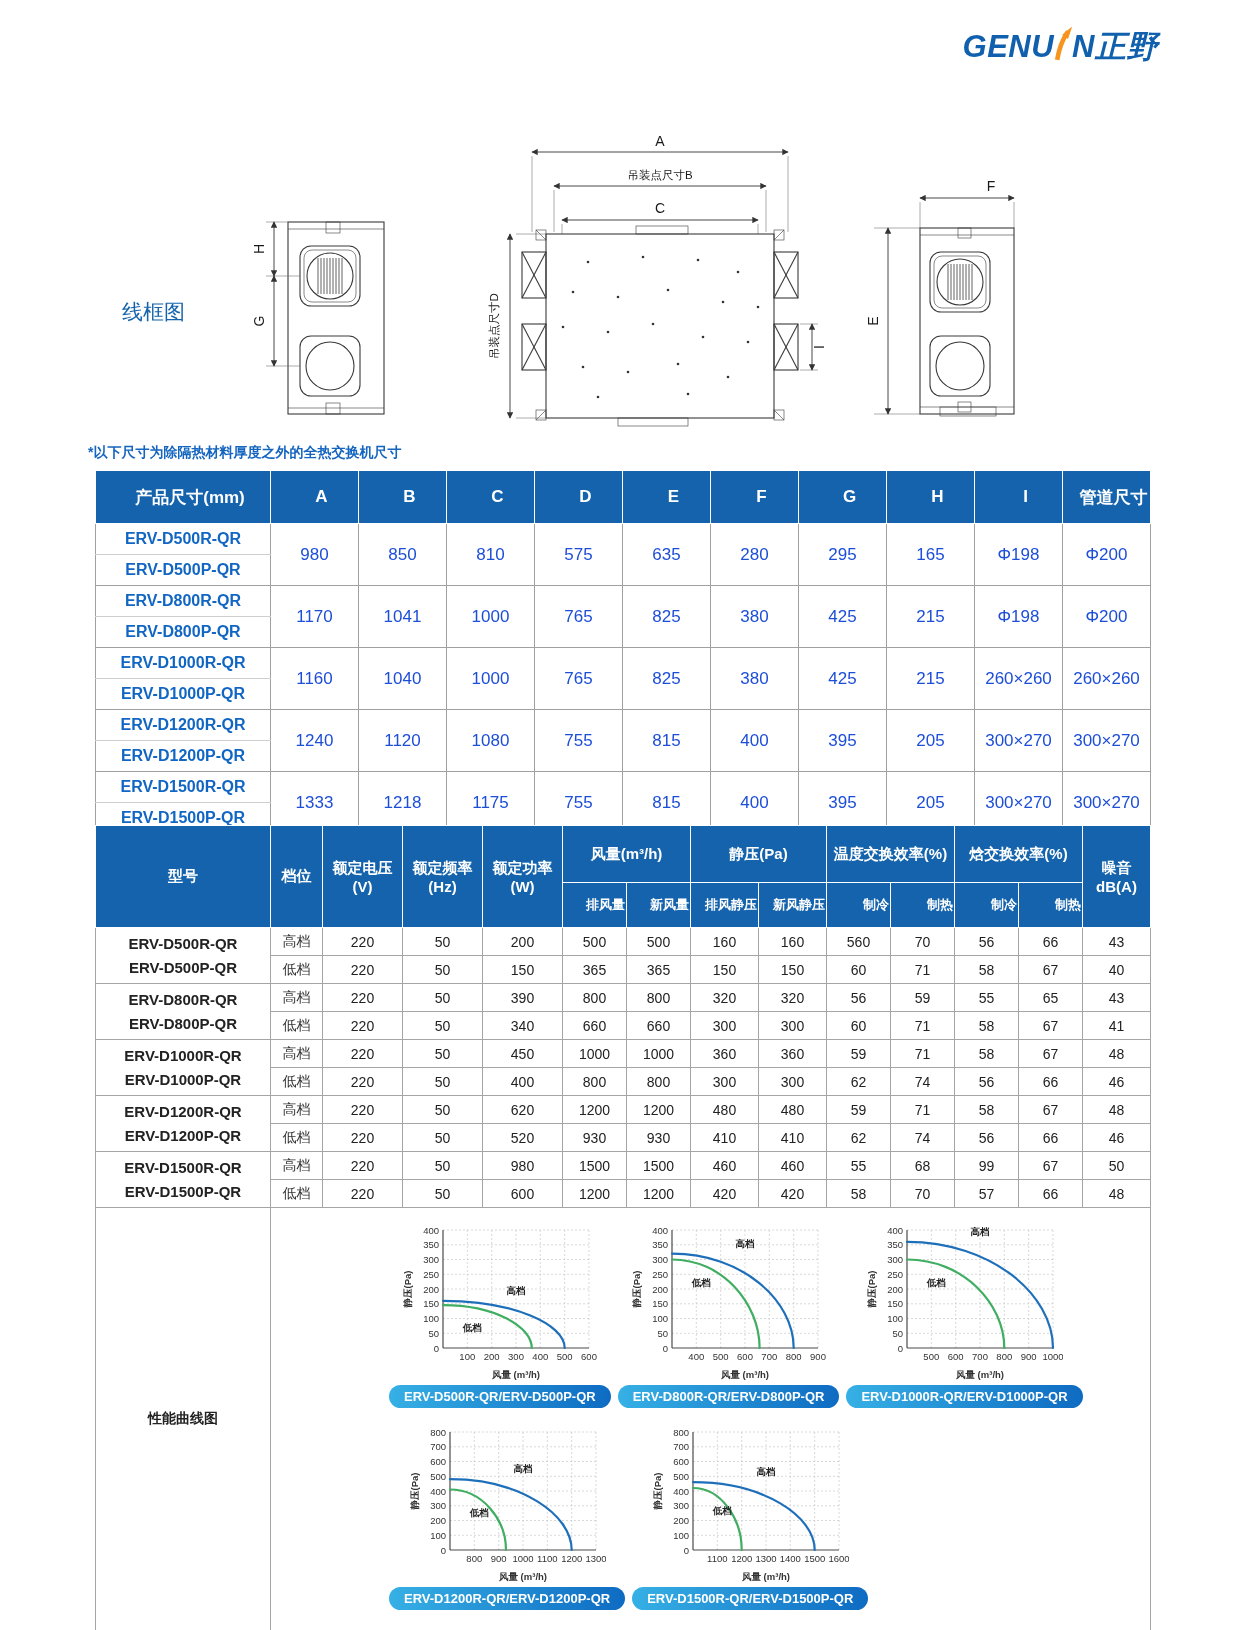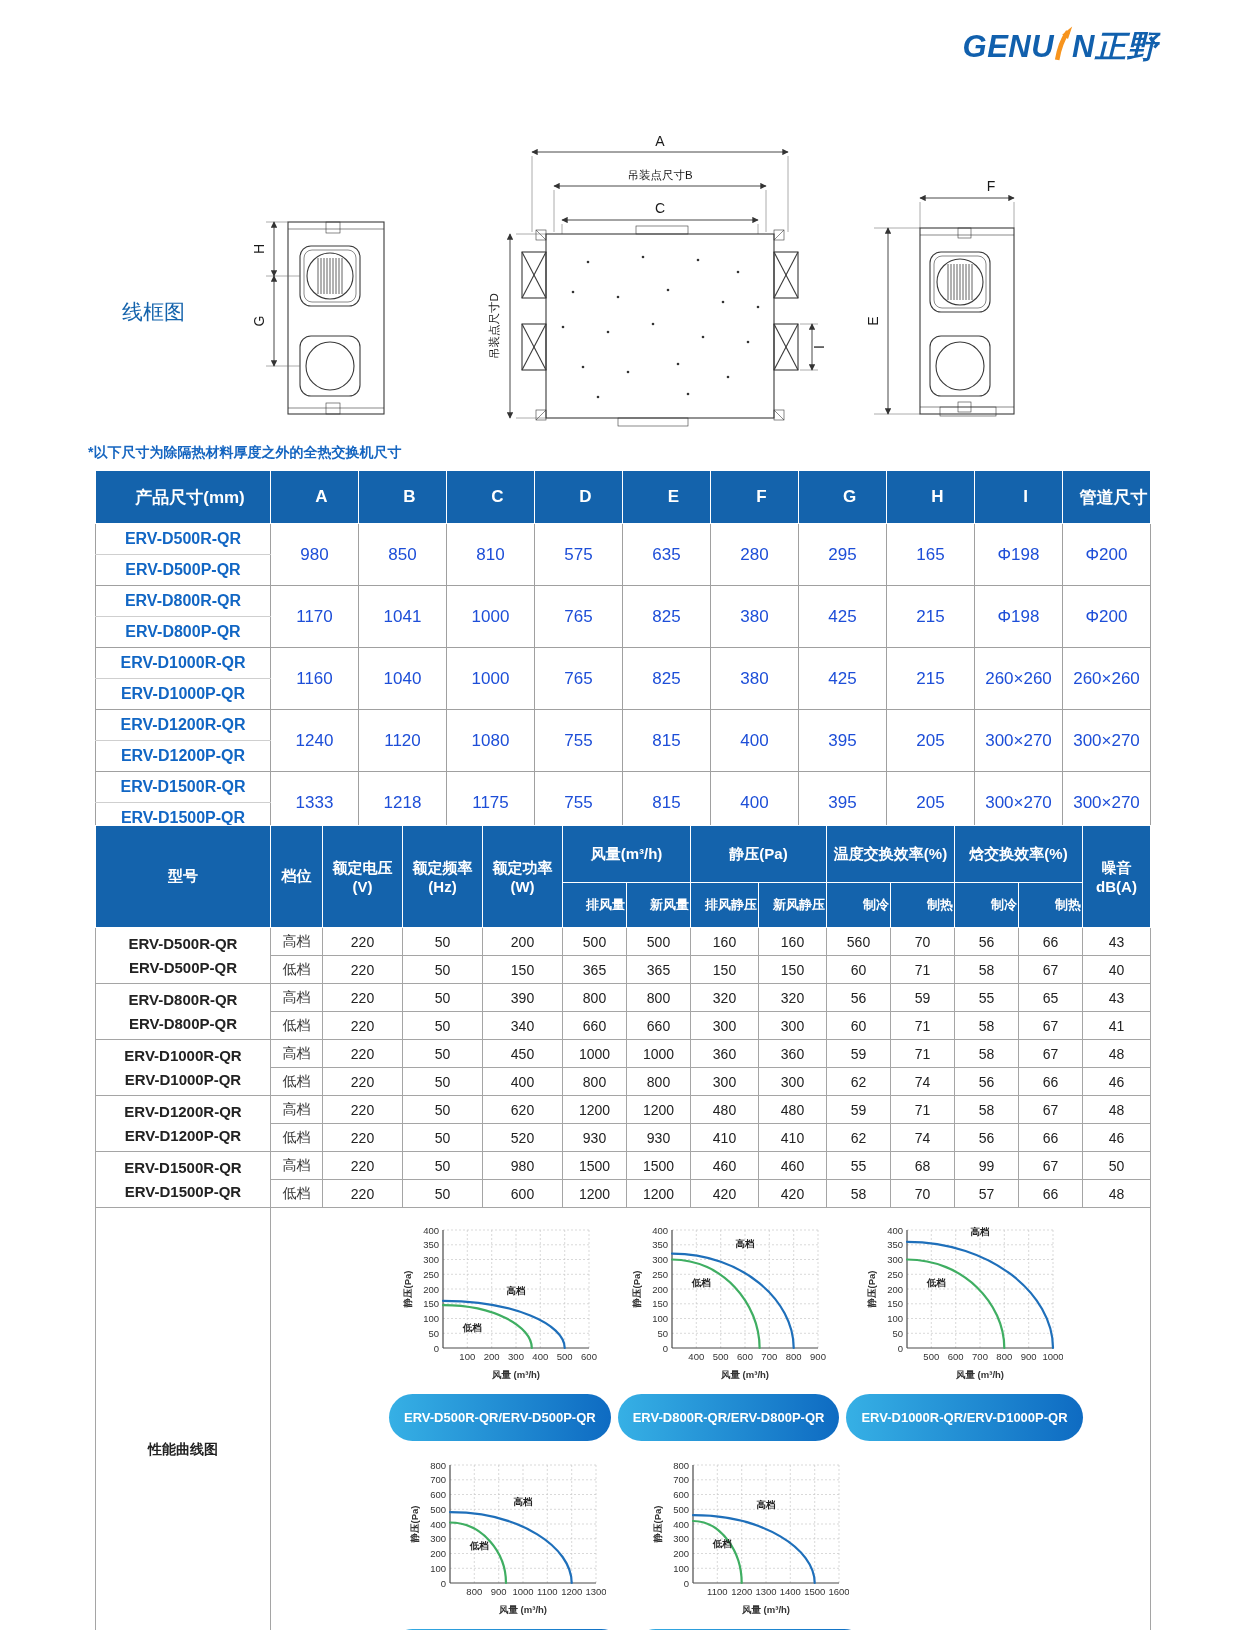--- a/index.html
+++ b/index.html
@@ -44,21 +44,21 @@
   #spec-table td.model{font-size:15px;line-height:1.55;}
   #spec-table td.gear{font-size:14px;color:#333;}
   td.perf-label{color:#1463AC;font-weight:bold;font-size:19px;vertical-align:middle;font-family:Liberation Serif, serif;}
   td.perf-cell{vertical-align:top;padding:0;}
 
   
   .charts-wrap{padding:14px 0 0 118px;}
   .charts-row{display:flex;gap:7px;margin-bottom:16px;align-items:flex-start;}
   .chart-block{display:flex;flex-direction:column;align-items:center;}
   .pill{background:linear-gradient(90deg,#36B0E5,#0E6BC2);color:#fff;font-weight:bold;
-        font-size:13px;padding:16px 15px;border-radius:999px;margin-top:10px;white-space:nowrap;}
+        font-size:13px;padding:4px 15px;border-radius:999px;margin-top:1px;white-space:nowrap;}
   .grid{stroke:#c9c9c9;stroke-width:.7;stroke-dasharray:2 2;}
   .axis{stroke:#4a4a4a;stroke-width:1.2;fill:none;}
   .tick{font-size:9.5px;fill:#333;}
   .alabel{font-size:9.5px;fill:#333;font-weight:bold;}
   .slabel{font-size:9.5px;fill:#222;font-weight:bold;}
   .curve{fill:none;stroke-width:2.2;stroke-linecap:round;}
 </style>
 </head>
 <body>
 

